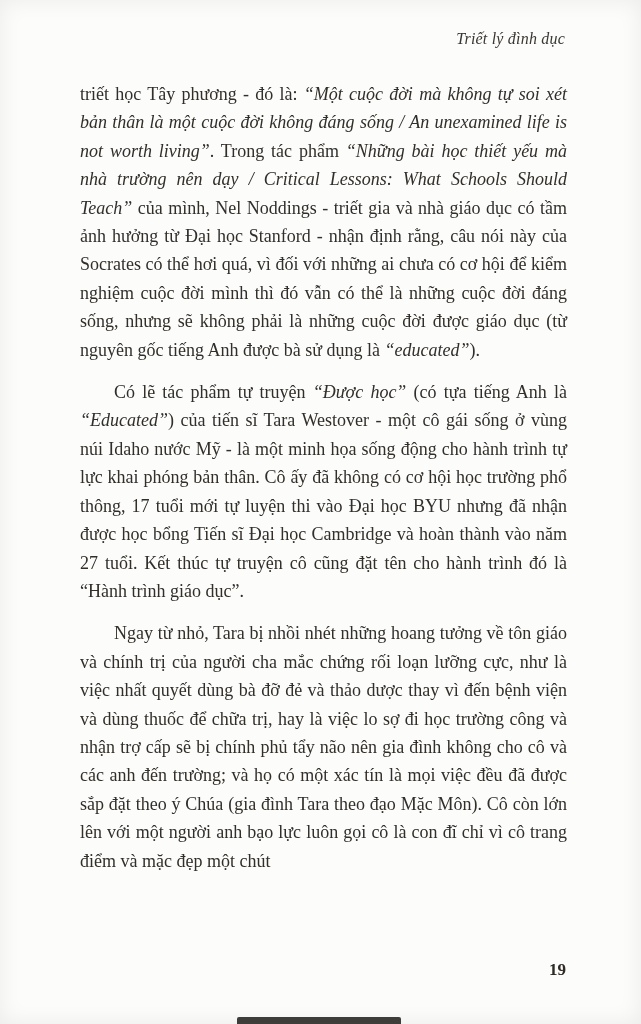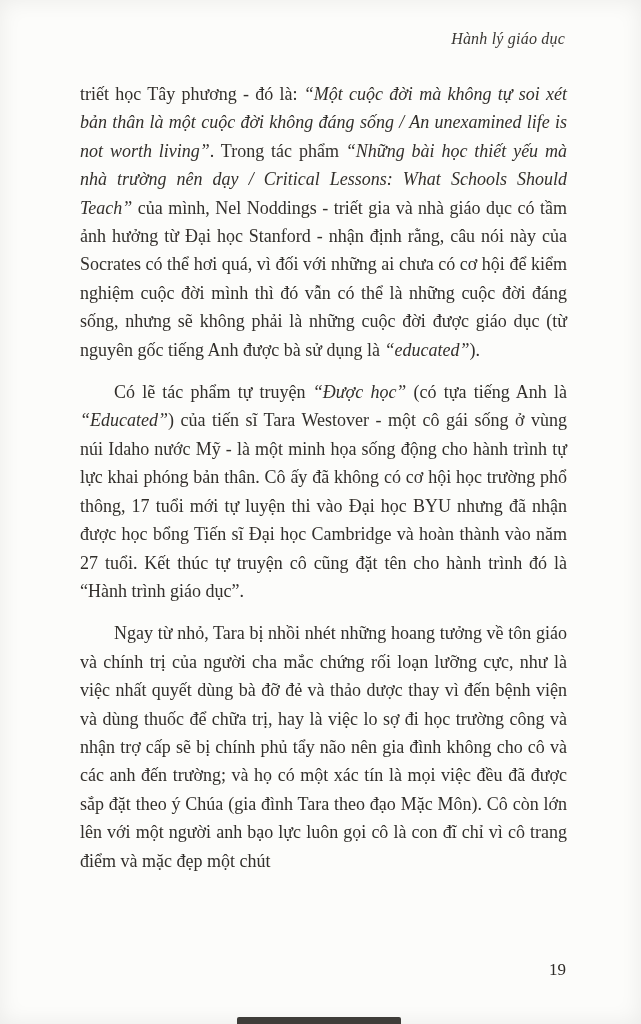--- a/index.html
+++ b/index.html
@@ -45,39 +45,39 @@
     text-indent: 34px;
   }
   .para .it {
     font-style: italic;
   }
   .page-number {
     position: absolute;
     bottom: 44px;
     right: 75px;
     font-size: 17px;
-    font-weight: 400;
+    font-weight: 700;
     color: #2e2b27;
   }
   .scan-artifact {
     position: absolute;
     left: 237px;
     bottom: 0;
     width: 164px;
     height: 7px;
     background: #26231f;
     opacity: 0.88;
     border-radius: 2px 2px 0 0;
   }
 </style>
 </head>
 <body>
 
 <div class="page">
-  <div class="running-head">Hành lý giáo dục</div>
+  <div class="running-head">Triết lý đình dục</div>
 
   <div class="body-text">
       <p class="para"><span class="rg">triết học Tây phương - đó là: </span><span class="it">“Một cuộc đời mà không tự soi xét bản thân là một cuộc đời không đáng sống / An unexamined life is not worth living”</span><span class="rg">. Trong tác phẩm </span><span class="it">“Những bài học thiết yếu mà nhà trường nên dạy / Critical Lessons: What Schools Should Teach”</span><span class="rg"> của mình, Nel Noddings - triết gia và nhà giáo dục có tầm ảnh hưởng từ Đại học Stanford - nhận định rằng, câu nói này của Socrates có thể hơi quá, vì đối với những ai chưa có cơ hội để kiểm nghiệm cuộc đời mình thì đó vẫn có thể là những cuộc đời đáng sống, nhưng sẽ không phải là những cuộc đời được giáo dục (từ nguyên gốc tiếng Anh được bà sử dụng là </span><span class="it">“educated”</span><span class="rg">).</span></p>
       <p class="para"><span class="rg">Có lẽ tác phẩm tự truyện </span><span class="it">“Được học”</span><span class="rg"> (có tựa tiếng Anh là </span><span class="it">“Educated”</span><span class="rg">) của tiến sĩ Tara Westover - một cô gái sống ở vùng núi Idaho nước Mỹ - là một minh họa sống động cho hành trình tự lực khai phóng bản thân. Cô ấy đã không có cơ hội học trường phổ thông, 17 tuổi mới tự luyện thi vào Đại học BYU nhưng đã nhận được học bổng Tiến sĩ Đại học Cambridge và hoàn thành vào năm 27 tuổi. Kết thúc tự truyện cô cũng đặt tên cho hành trình đó là “Hành trình giáo dục”.</span></p>
       <p class="para"><span class="rg">Ngay từ nhỏ, Tara bị nhồi nhét những hoang tưởng về tôn giáo và chính trị của người cha mắc chứng rối loạn lưỡng cực, như là việc nhất quyết dùng bà đỡ đẻ và thảo dược thay vì đến bệnh viện và dùng thuốc để chữa trị, hay là việc lo sợ đi học trường công và nhận trợ cấp sẽ bị chính phủ tẩy não nên gia đình không cho cô và các anh đến trường; và họ có một xác tín là mọi việc đều đã được sắp đặt theo ý Chúa (gia đình Tara theo đạo Mặc Môn). Cô còn lớn lên với một người anh bạo lực luôn gọi cô là con đĩ chỉ vì cô trang điểm và mặc đẹp một chút</span></p>
     </div>
 
   <div class="page-number">19</div>
 
   <div class="scan-artifact"></div>

